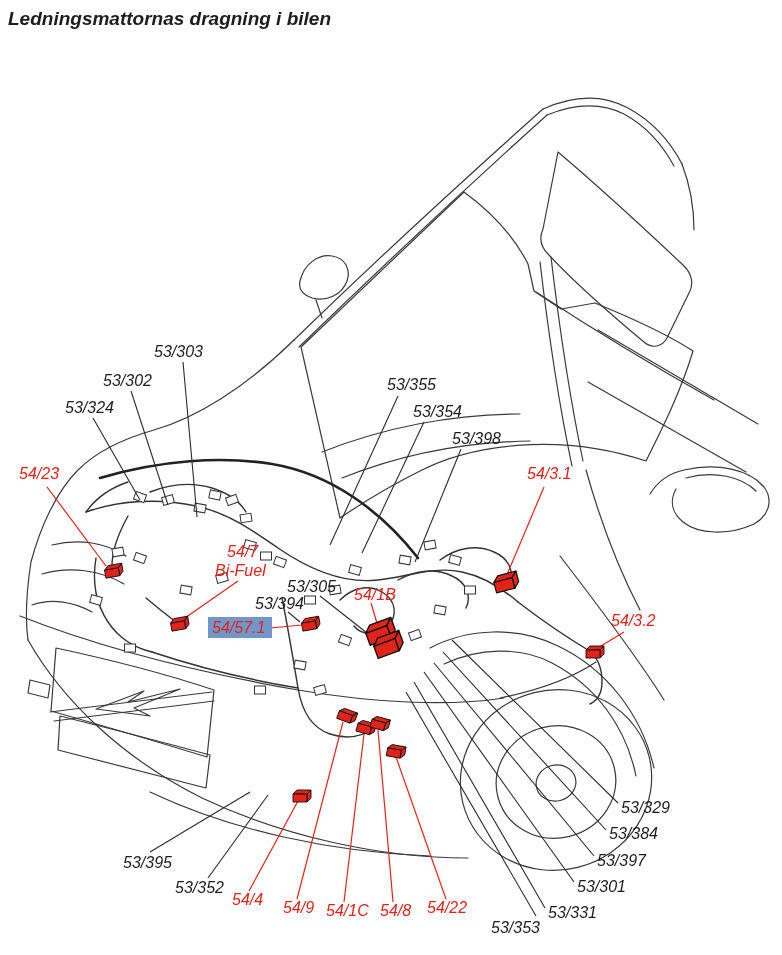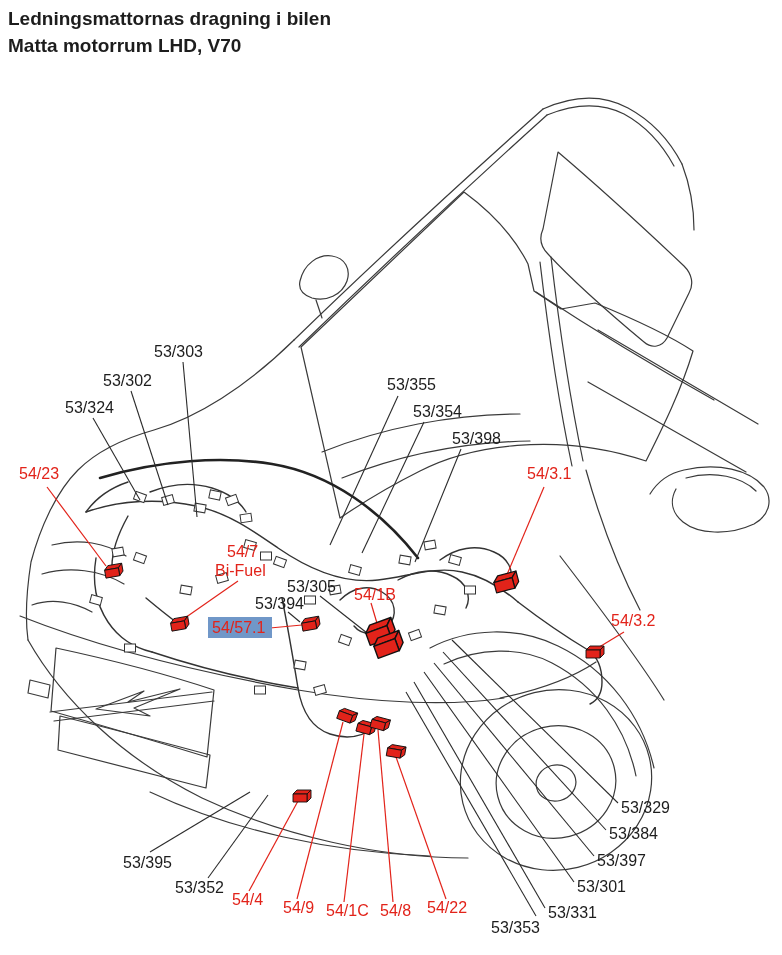--- a/index.html
+++ b/index.html
@@ -1,18 +1,18 @@
 <!DOCTYPE html>
 <html style="--red: #e2231a; --black: #1d1d1d; --line: #3a3a3a; --hl: #7097c8;"><head>
 <meta charset="utf-8">
 <style>
   :root{ --red:#e2231a; --black:#1d1d1d; --line:#3a3a3a; --hl:#7097c8; }
   html,body{margin:0;padding:0;background:#fff;}
   #stage{position:relative;width:782px;height:955px;background:#fff;overflow:hidden;
-         font-family:"Liberation Sans",sans-serif;}
+         font-family:"Liberation Sans",sans-serif;font-style:italic;}
   #title{position:absolute;left:8px;top:6px;color:var(--black);
          font-size:19px;font-weight:bold;line-height:1.4;}
   svg{position:absolute;left:0;top:0;}
   .art{stroke:var(--line);fill:none;stroke-width:1.2;stroke-linecap:round;stroke-linejoin:round;}
   .art-thick{stroke:#222;fill:none;stroke-width:2.6;stroke-linecap:round;}
   .harness{stroke:#333;fill:none;stroke-width:1.4;stroke-linecap:round;stroke-linejoin:round;}
   .cboxes use{stroke:#333;fill:#fff;stroke-width:1;}
   .leader-b{stroke:#2b2b2b;stroke-width:1.1;fill:none;}
   .leader-r{stroke:var(--red);stroke-width:1.2;fill:none;}
   .lbl{font-size:16px;letter-spacing:0;}
@@ -20,21 +20,20 @@
   .lbl.red{fill:var(--red);}
   .hl-rect{fill:var(--hl);}
   .redbox{fill:var(--red);stroke:#111;stroke-width:0.9;stroke-linejoin:round;}
 </style>
 </head>
 <body>
 
 <div id="stage">
   <div id="title">
     <div>Ledningsmattornas dragning i bilen</div>
-    <div>Matta motorrum LHD, V70</div>
   </div>
 
   <svg width="782" height="955" viewBox="0 0 782 955">
     <defs>
       <g id="redbox" class="redbox">
         <polygon points="-7,-3 -3,-7 11,-7 7,-3"></polygon>
         <polygon points="7,-3 11,-7 11,1 7,5"></polygon>
         <rect x="-7" y="-3" width="14" height="8"></rect>
       </g>
       <rect id="cb" x="-5.5" y="-4" width="11" height="8"></rect>

